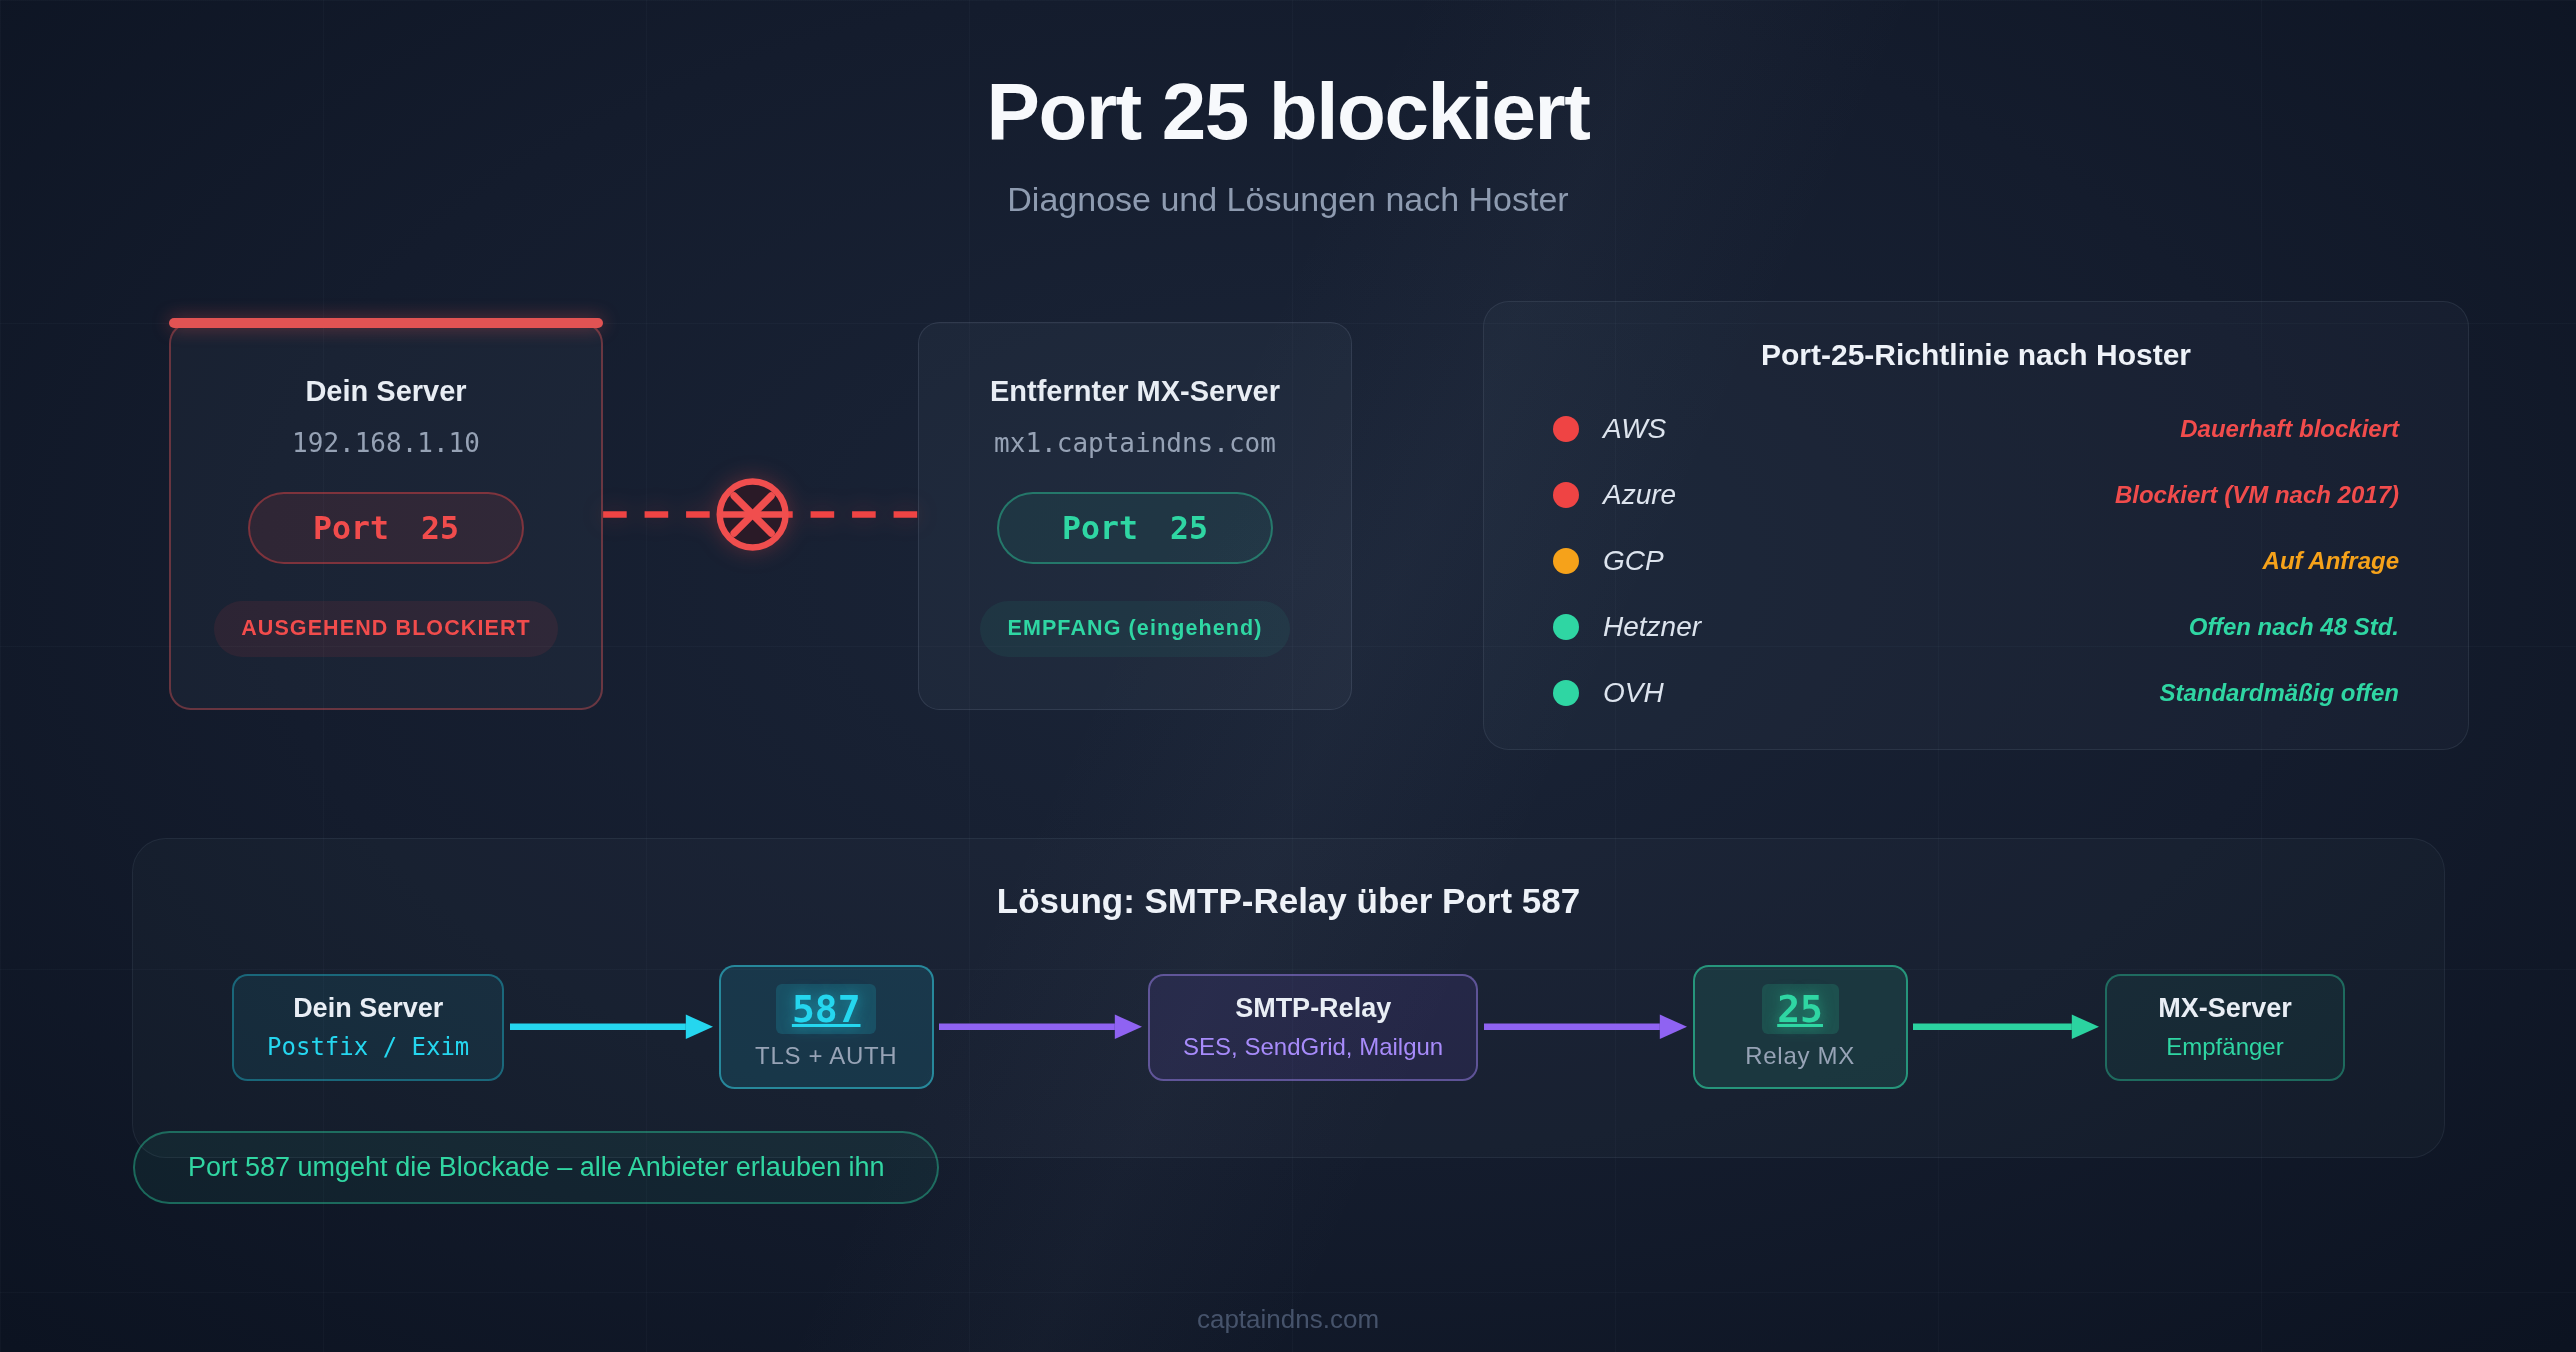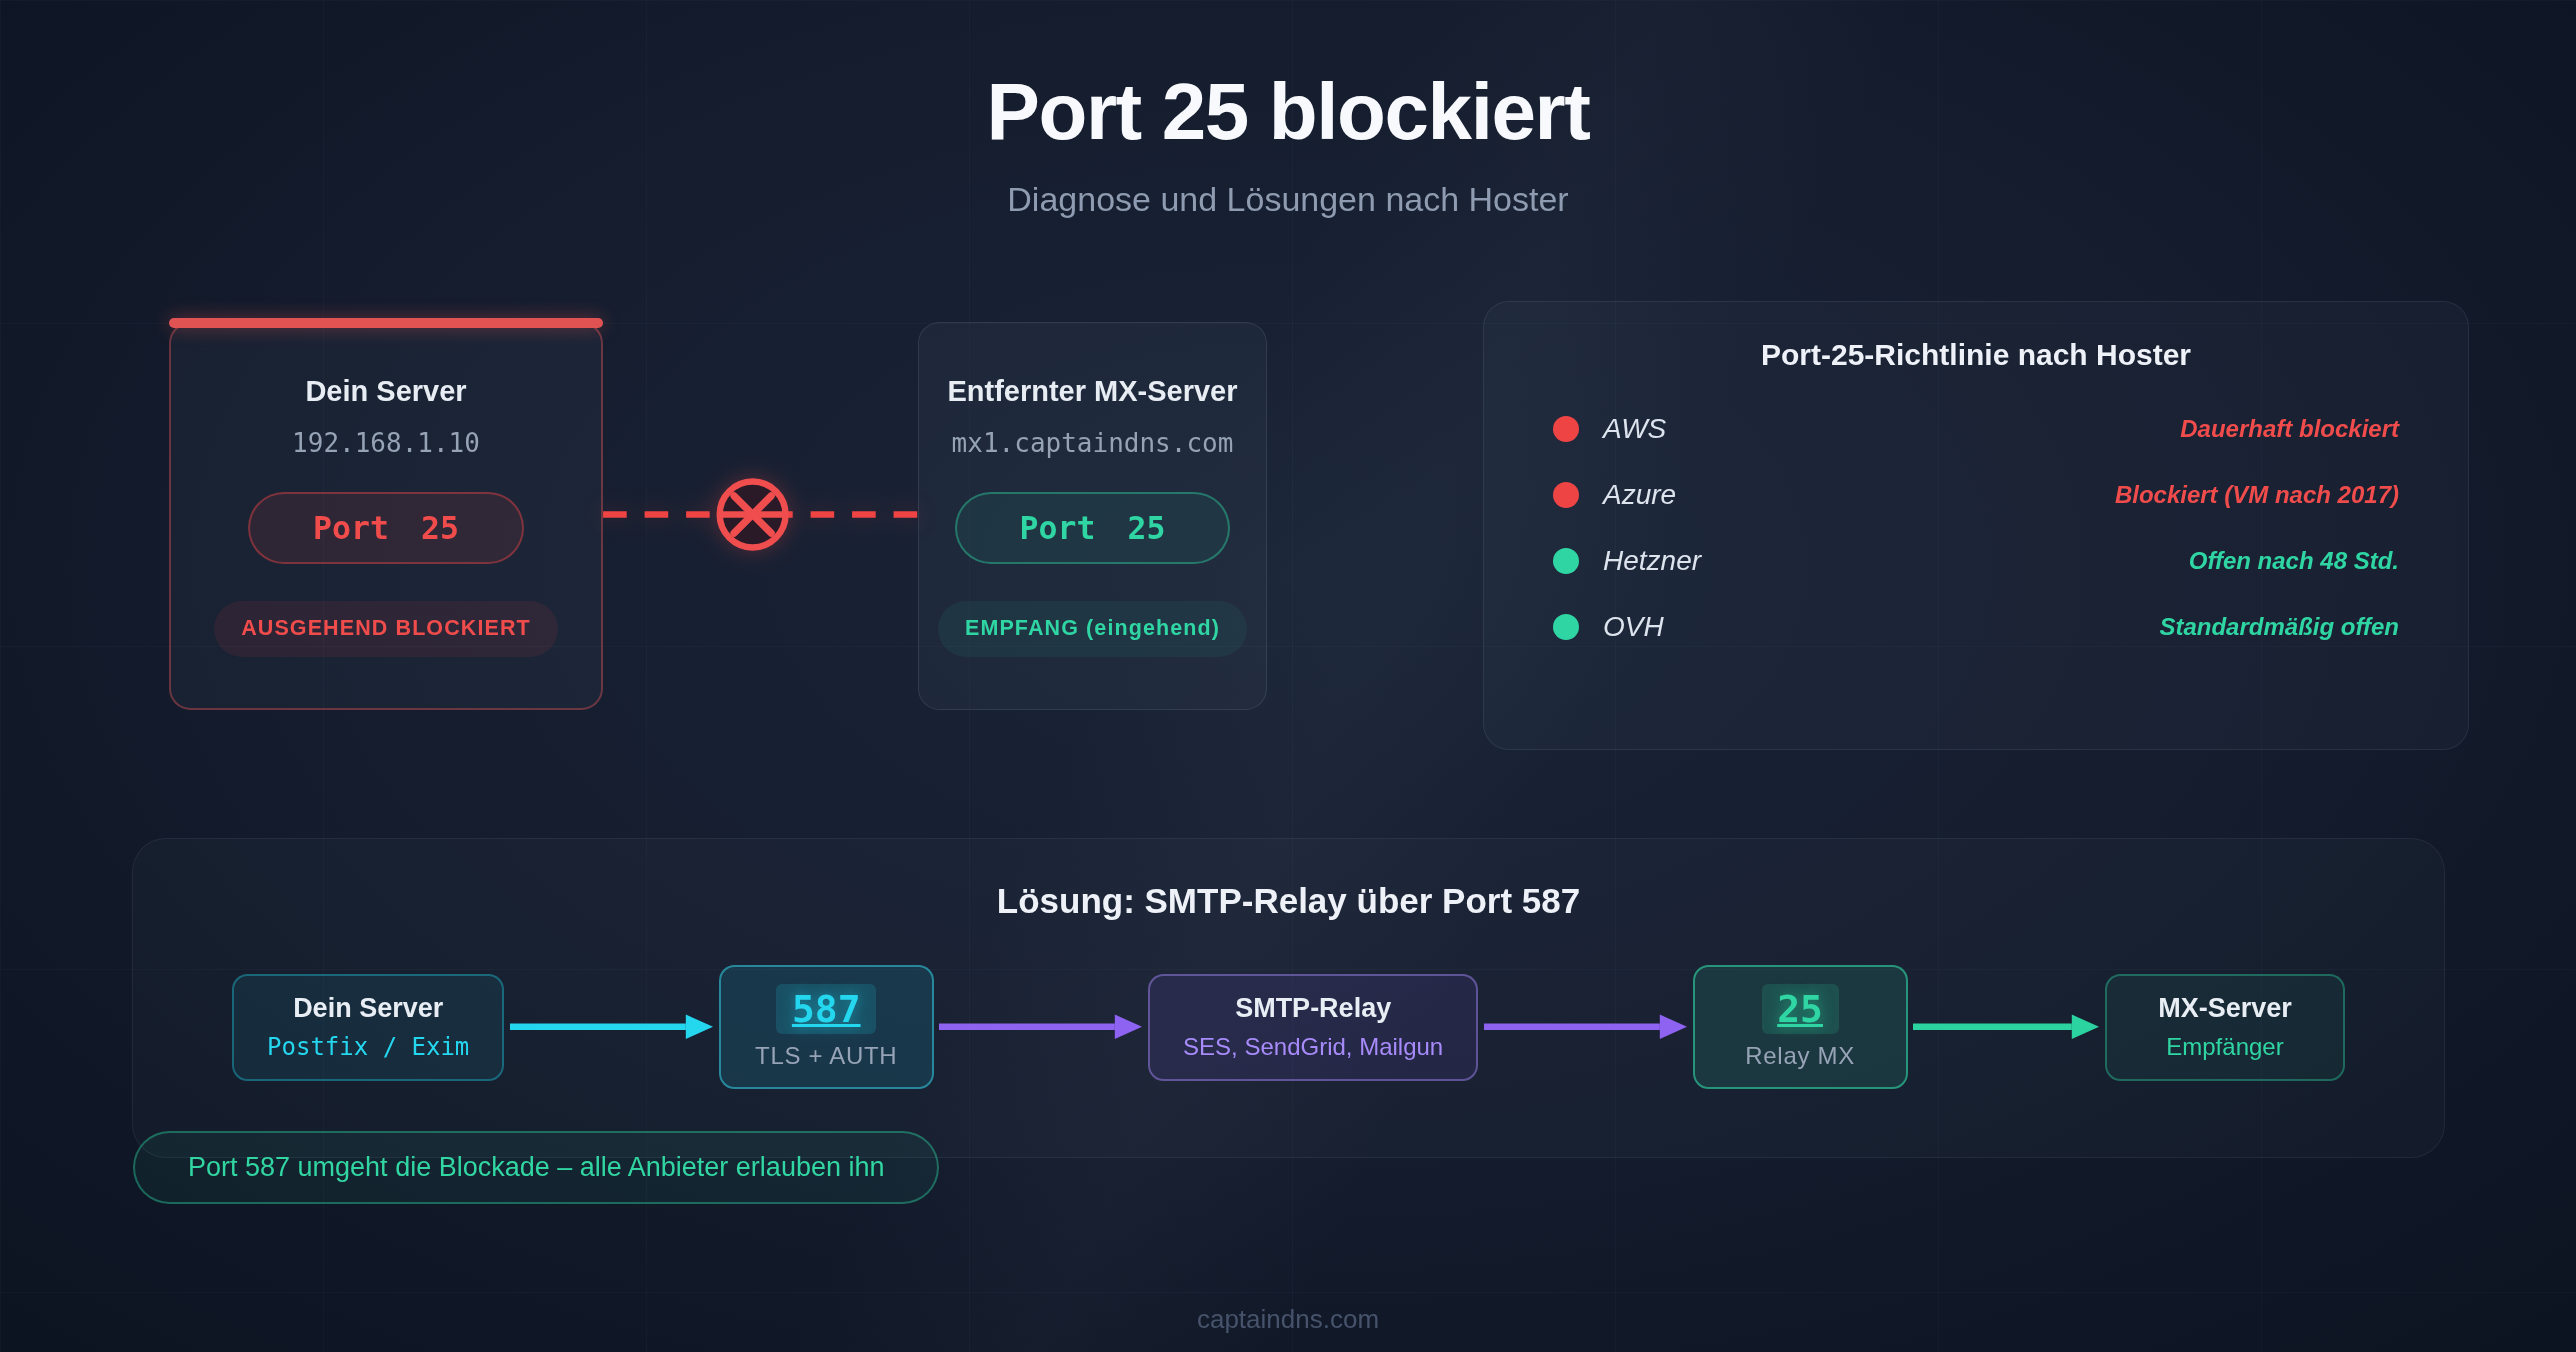--- a/index.html
+++ b/index.html
@@ -56,21 +56,21 @@
   .badge.green { color:#2fd6a3; background:rgba(46,214,163,0.07); }
 
   
   .server-card { left:169px; top:322px; width:434px; height:388px;
     border:2.1px solid rgba(224,82,82,0.40); position:absolute; }
   .accent-bar {
     position:absolute; top:-5.7px; left:-2.1px; right:-2.1px; height:10px; border-radius:5.7px;
     background:#e15353; box-shadow:0 0 18.6px rgba(225,83,83,0.45);
   }
   
-  .mx-card { left:918px; top:322px; width:349px; height:388px;
+  .mx-card { left:918px; top:322px; width:434px; height:388px;
     border:1.4px solid rgba(148,163,184,0.16); position:absolute;justify-content:center; }
 
   
   .connector { left:603px; top:473px; width:315px; height:83px; filter:drop-shadow(0 0 11.4px rgba(239,68,68,0.30)); }
 
   
   .policy-panel {
     left:1483px; top:301px; width:986px; height:449px;
     border-radius:26px; border:1.4px solid rgba(148,163,184,0.13);
     background:rgba(148,163,184,0.045); padding:36px 69px;
@@ -172,20 +172,25 @@
       <span class="dot red"></span>
       <span class="policy-name">AWS</span>
       <span class="policy-status status-red">Dauerhaft blockiert</span>
     </div>
     <div class="policy-row">
       <span class="dot red"></span>
       <span class="policy-name">Azure</span>
       <span class="policy-status status-red">Blockiert (VM nach 2017)</span>
     </div>
     <div class="policy-row">
+      <span class="dot orange"></span>
+      <span class="policy-name">GCP</span>
+      <span class="policy-status status-orange">Auf Anfrage</span>
+    </div>
+    <div class="policy-row">
       <span class="dot green"></span>
       <span class="policy-name">Hetzner</span>
       <span class="policy-status status-green">Offen nach 48 Std.</span>
     </div>
     <div class="policy-row">
       <span class="dot green"></span>
       <span class="policy-name">OVH</span>
       <span class="policy-status status-green">Standardmäßig offen</span>
     </div>
   </div>

